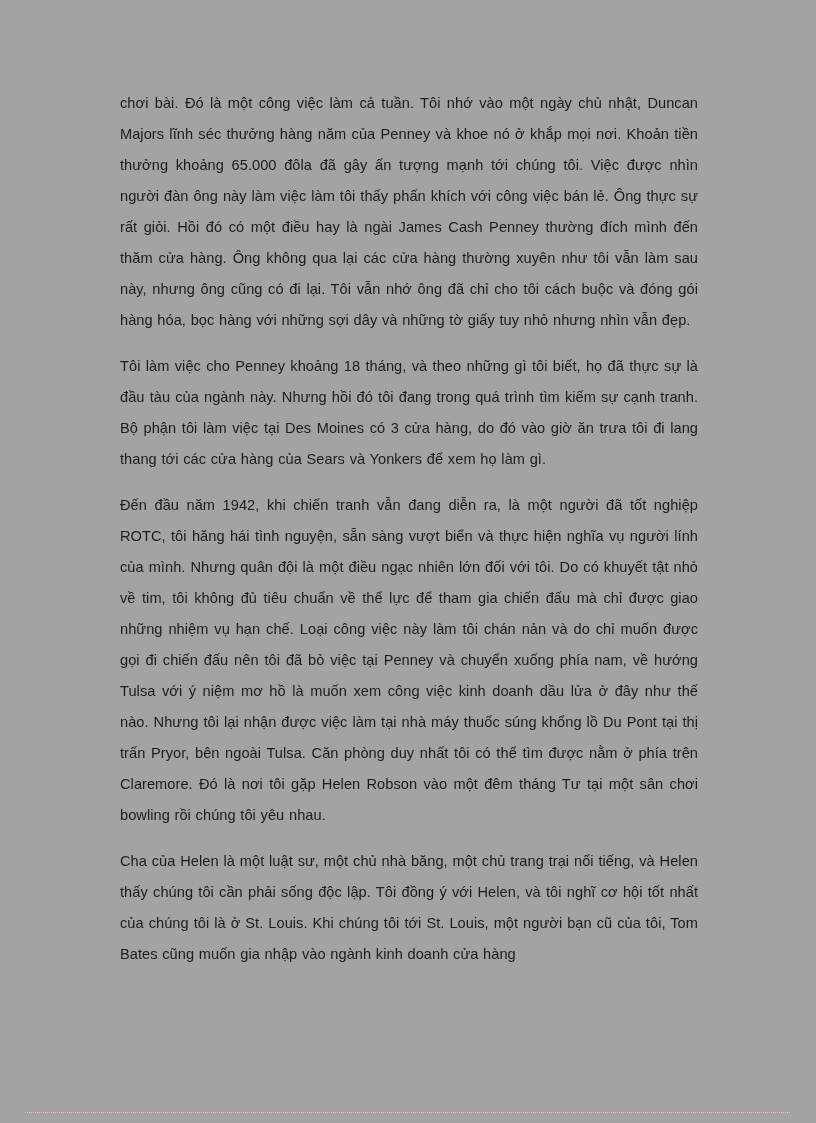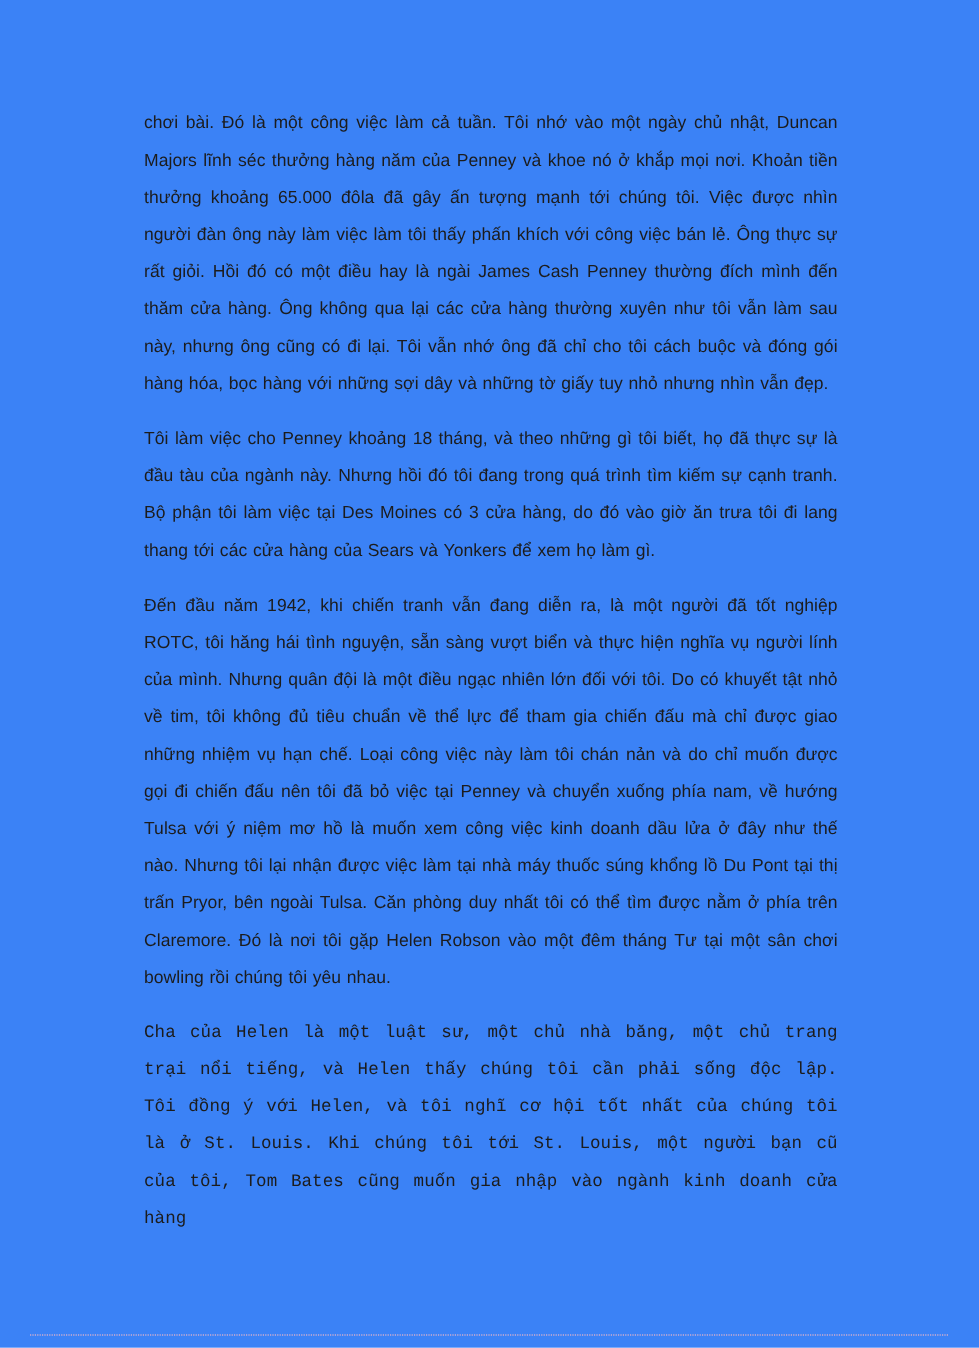--- a/index.html
+++ b/index.html
@@ -14,21 +14,21 @@
     font-family: "Liberation Sans", sans-serif;
     overflow: hidden;
   }
 
   #page {
     position: absolute;
     left: 0;
     top: 0;
     width: 816px;
     height: 1123px;
-    background: #3b82f6;
+    background: #a3a3a3;
   }
 
   #text-column {
     position: absolute;
     left: 120px;
     top: 88px;
     width: 578px;
   }
 
   .paragraph {
@@ -39,21 +39,20 @@
     color: #1c1c1c;
     text-align: justify;
     text-justify: inter-word;
     word-spacing: 0.6px;
     letter-spacing: 0.05px;
     -webkit-font-smoothing: none;
   }
 
   .paragraph:last-child {
     margin-bottom: 0;
-    font-family: Liberation Mono, monospace;
   }
 
   
   .paragraph.justify-all {
     text-align: justify;
   }
 
   #footer-rule {
     position: absolute;
     left: 25px;

